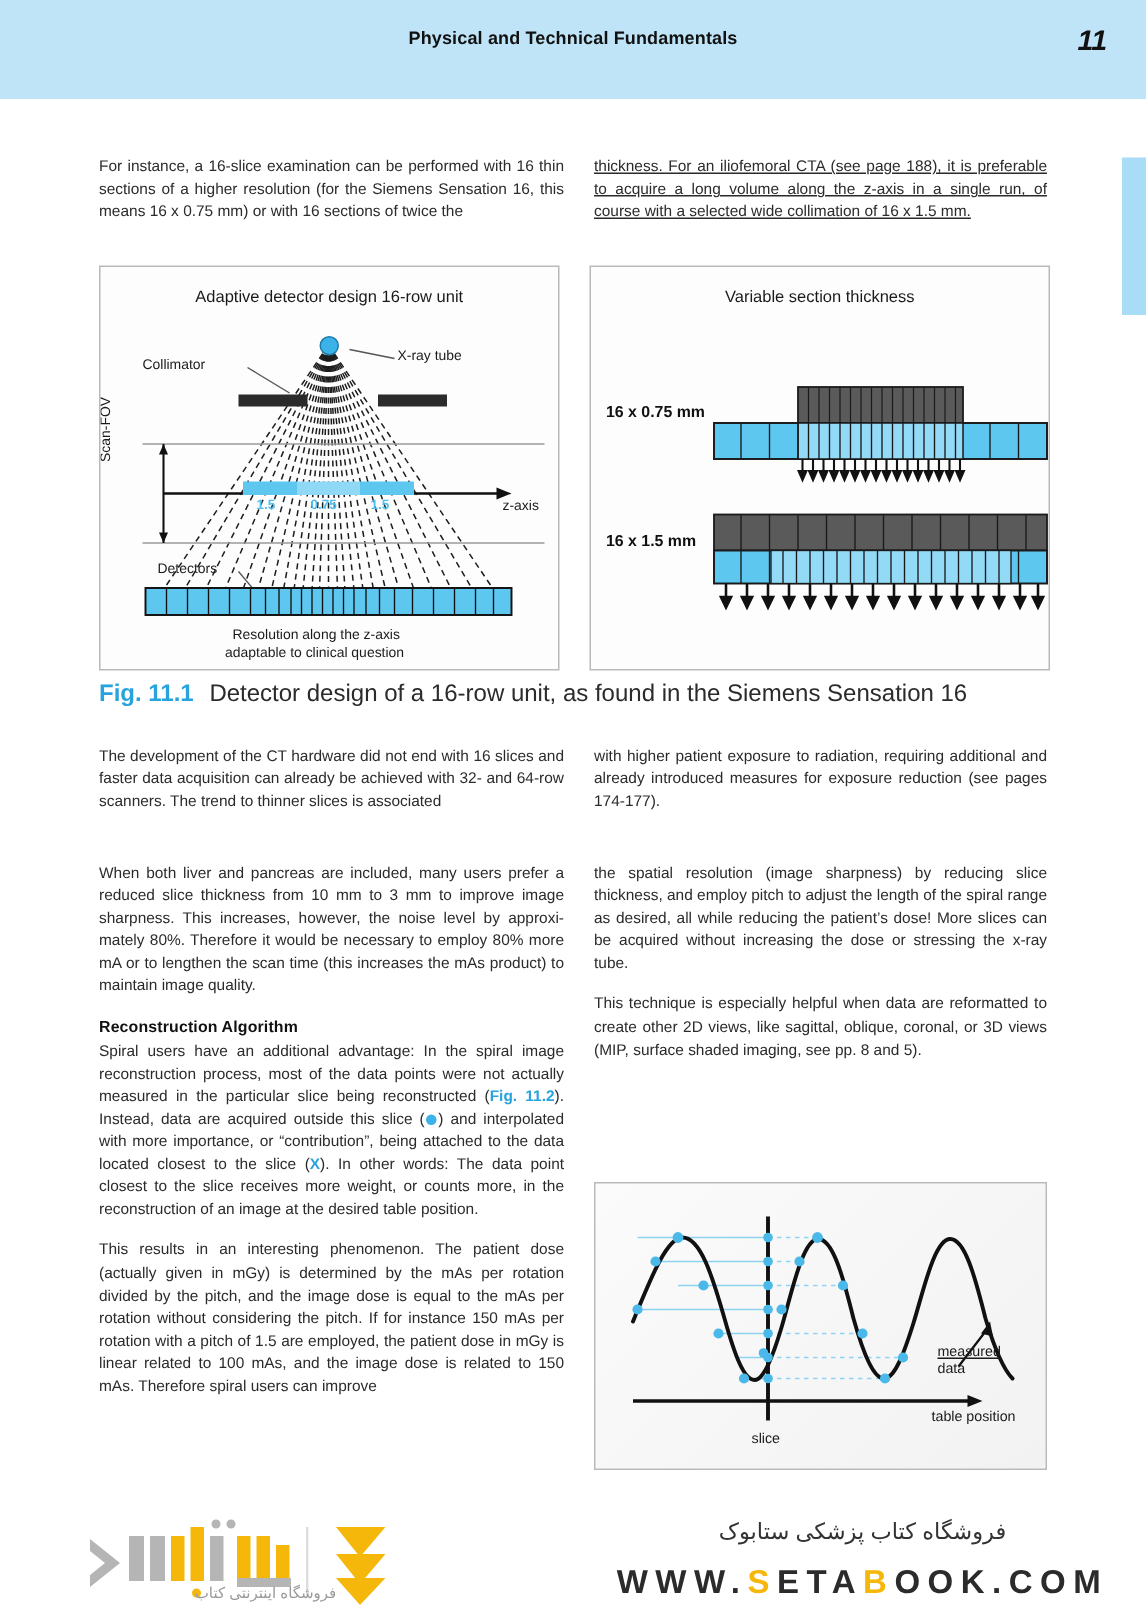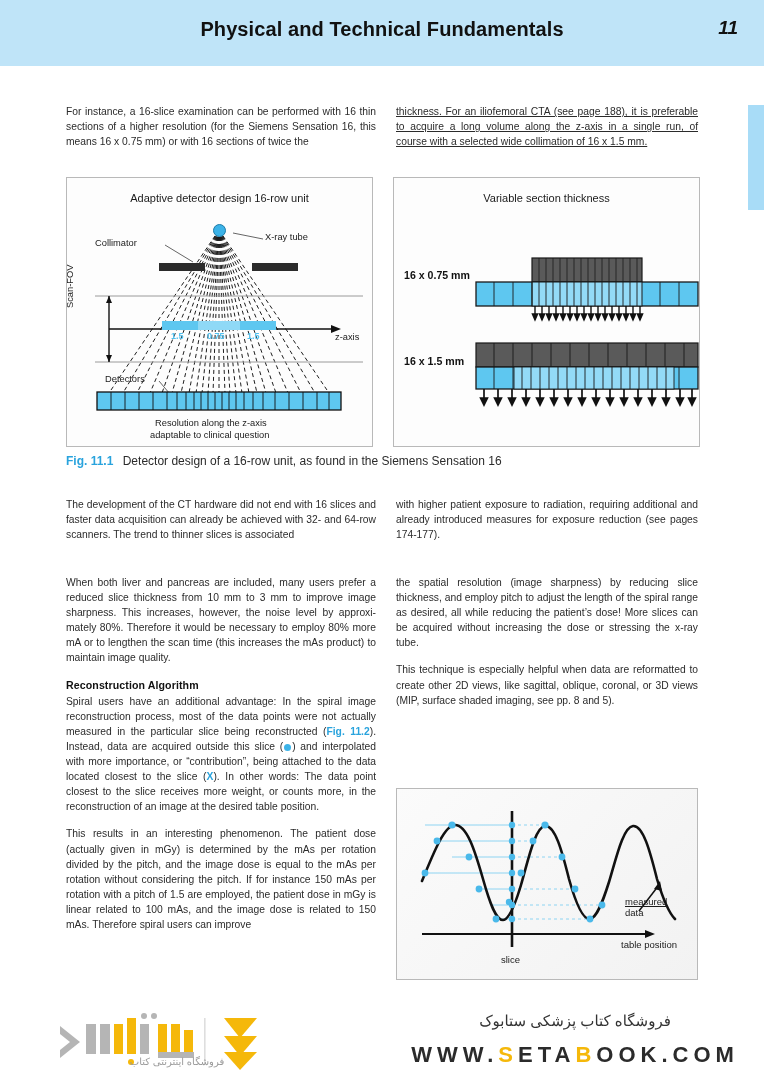--- a/index.html
+++ b/index.html
@@ -13,21 +13,21 @@
   }
   .page{position:relative;width:764px;height:1080px;}
 
   
   .header{
     position:absolute;left:0;top:0;width:764px;height:66px;
     background:#bfe4f8;
   }
   .header-title{
     position:absolute;left:0;top:18px;width:764px;text-align:center;
-    font-size:20px;font-weight:bold;letter-spacing:.1px;color:#111;
+    font-size:12px;font-weight:bold;letter-spacing:.1px;color:#111;
   }
   .header-page{
     position:absolute;right:26px;top:17px;
     font-size:19px;font-weight:bold;color:#111;font-style:italic;
   }
 
   
   .side-tab{
     position:absolute;right:0;top:105px;width:16px;height:105px;
     background:#a8dcf7;
@@ -49,21 +49,21 @@
   
   .fig{position:absolute;border:1px solid #b9b9b9;background:#fdfdfd;overflow:hidden;}
   .fig-title{position:absolute;width:100%;text-align:center;font-size:11px;color:#1a1a1a;}
 
   #fig-left{left:66px;top:177px;width:305px;height:268px;}
   #fig-right{left:393px;top:177px;width:305px;height:268px;}
   #fig-bottom{left:396px;top:788px;width:300px;height:190px;
               background:linear-gradient(135deg,#fbfbfb 0%,#f2f2f2 100%);}
 
   .caption{
-    position:absolute;left:66px;top:454px;font-size:12px;color:#2b2b2b;
+    position:absolute;left:66px;top:454px;font-size:16px;color:#2b2b2b;
   }
   .caption b{color:#29a3dd;}
 
   
   .dlabel{position:absolute;font-size:9.3px;color:#1a1a1a;white-space:nowrap;}
   .dlabel-b{position:absolute;font-size:10.6px;font-weight:bold;color:#111;white-space:nowrap;}
   .bluetxt{position:absolute;font-size:9px;color:#4fc0ef;font-weight:bold;}
 
   .bar-dark{position:absolute;background:#2b2b2b;}
   .blueblock{position:absolute;background:#5ec7f0;border:1px solid #2f7fa0;box-sizing:border-box;}

